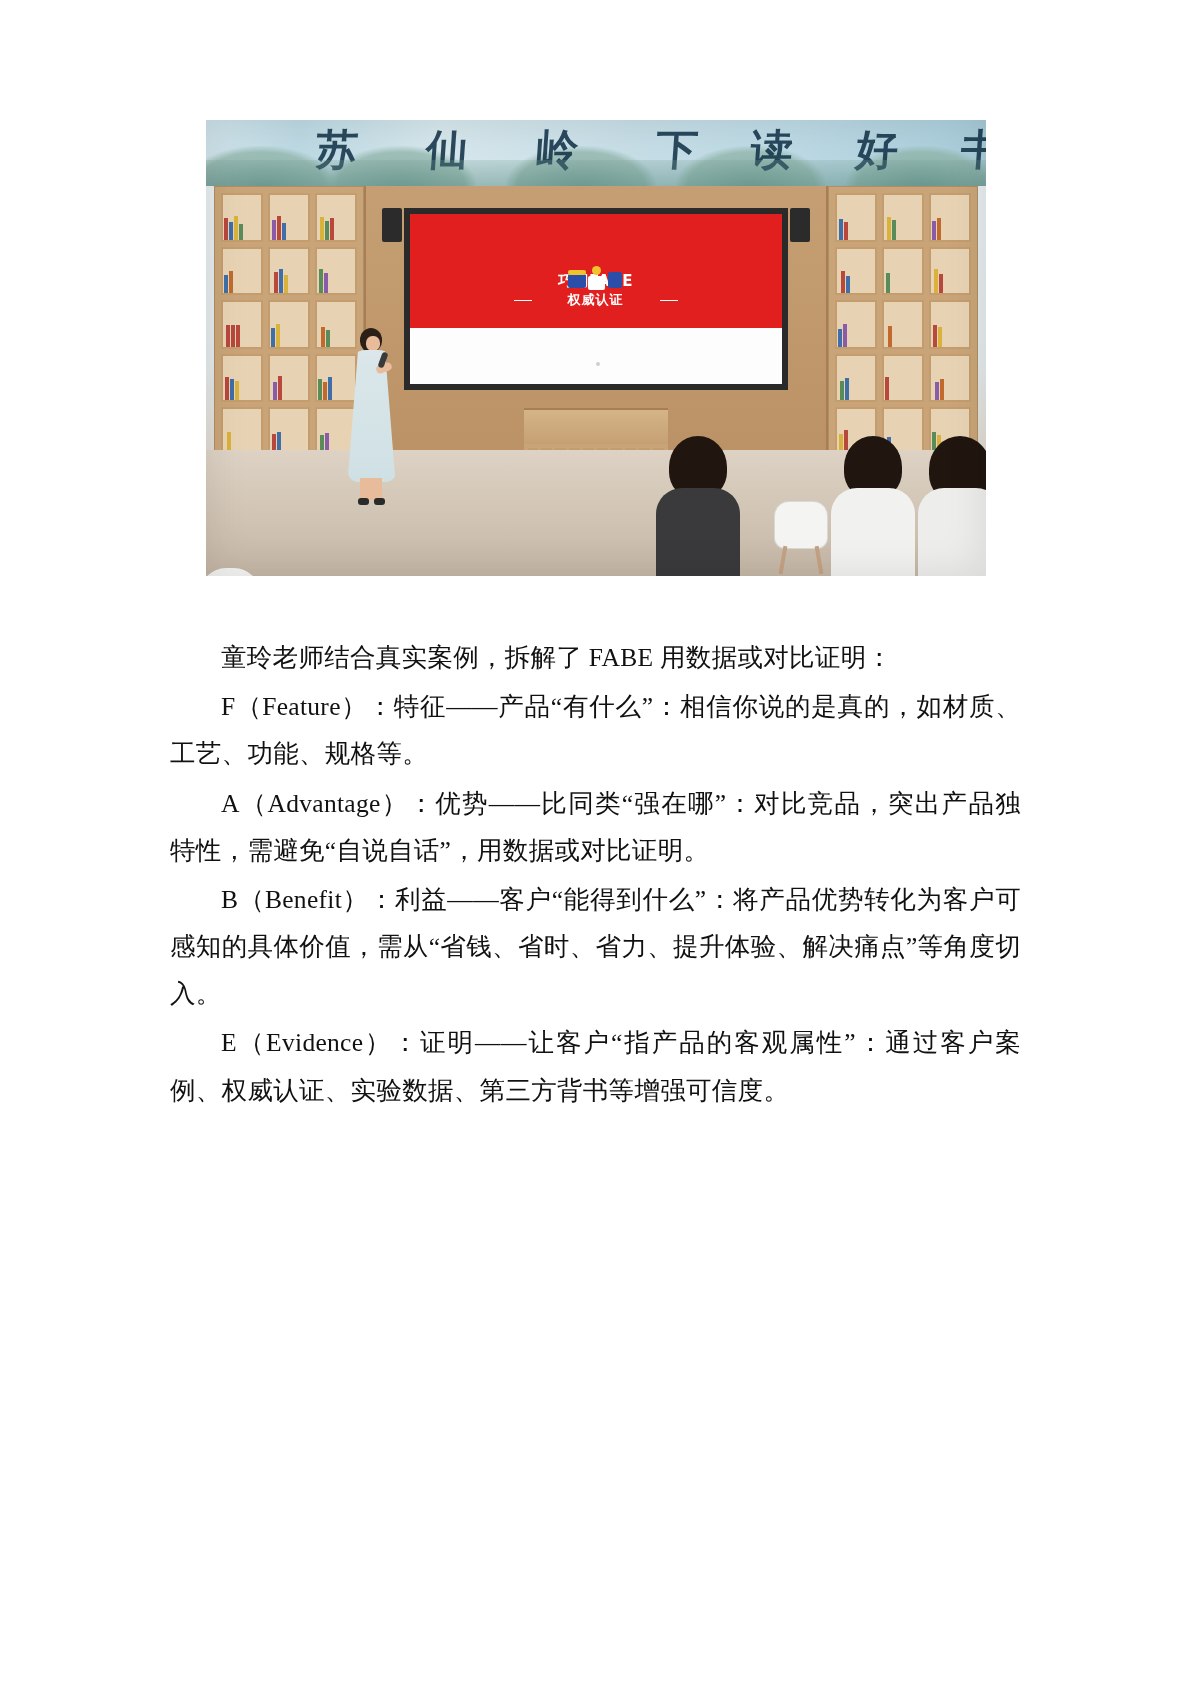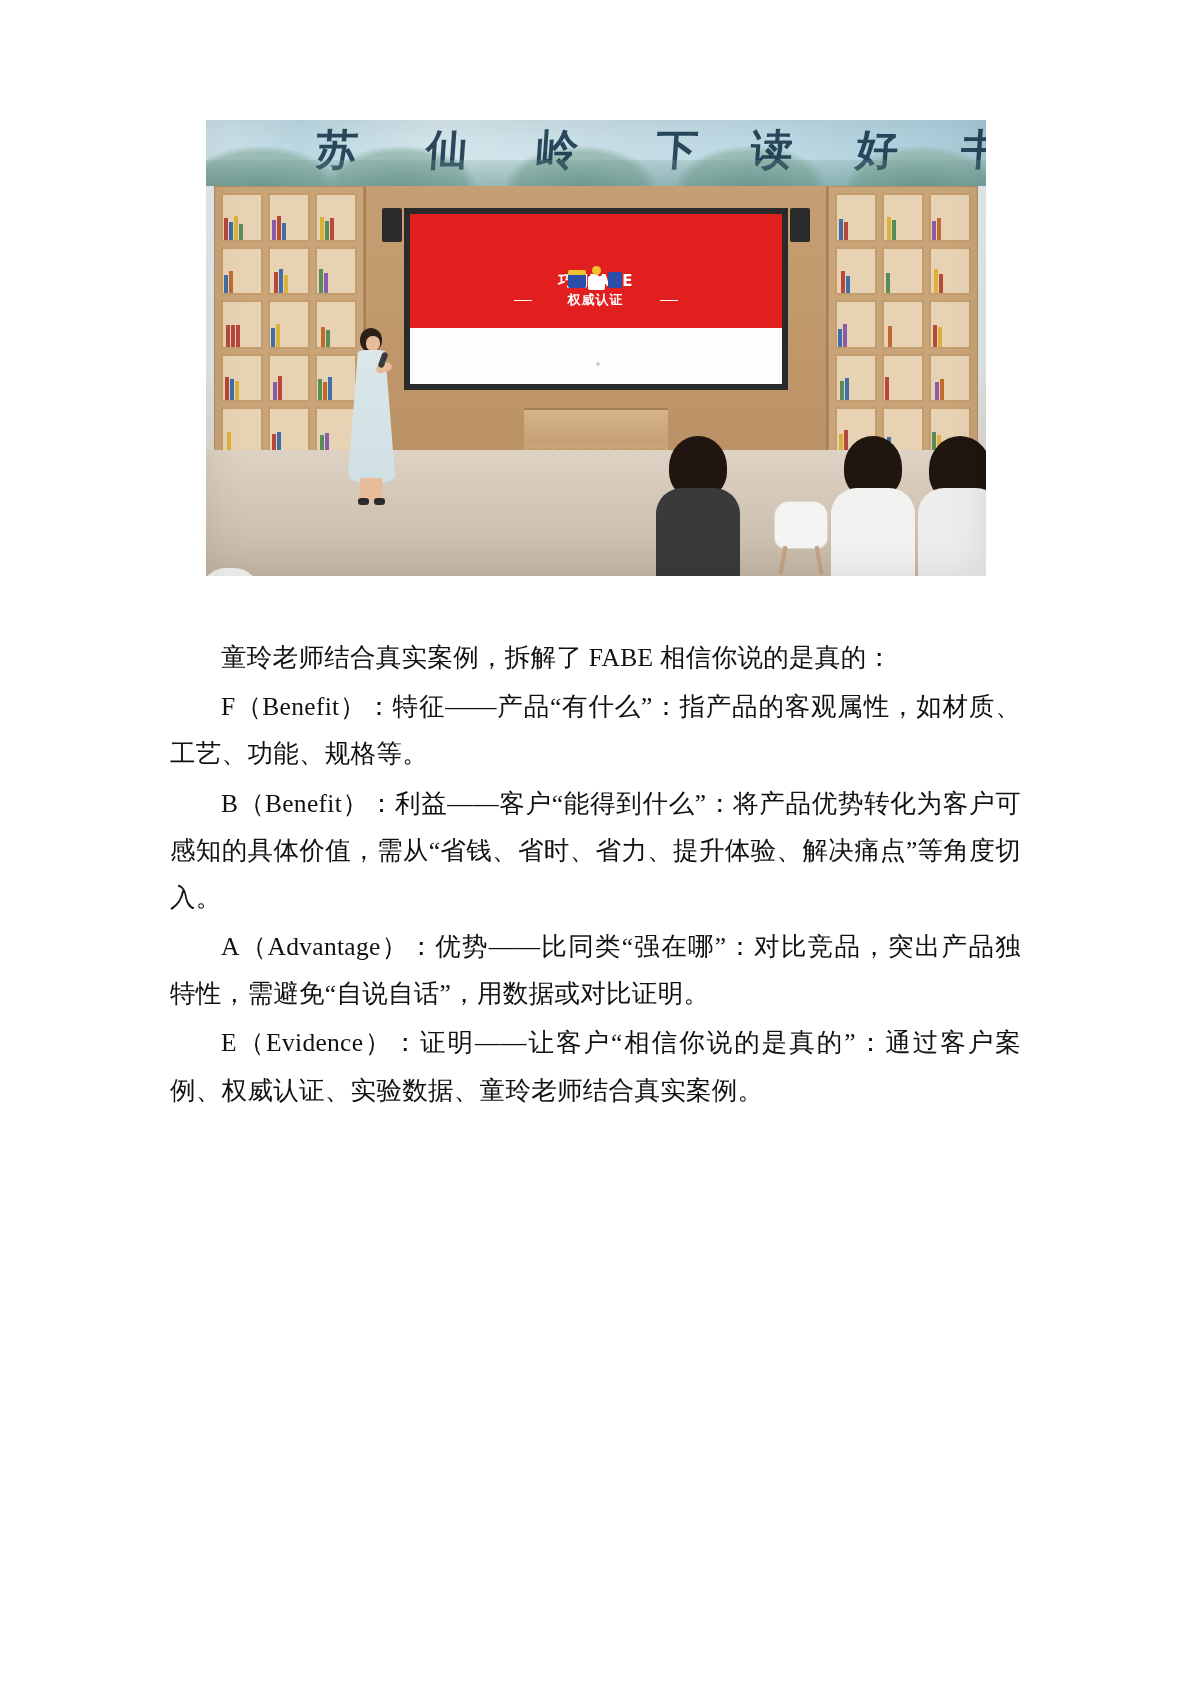--- a/index.html
+++ b/index.html
@@ -563,20 +563,20 @@
       </div>
       <div class="audience" style="left:-6px; width:60px; height:60px;">
         <div class="a-body" style="width:60px;height:50px;background:#f4f4f2;"></div>
       </div>
 
       <div class="vignette"></div>
     </div>
   </div>
 
   <div class="body-text">
-    <p class="para">童玲老师结合真实案例，拆解了 FABE 相信你说的是真的：</p>
-    <p class="para">F（Benefit）：特征——产品“有什么”：指产品的客观属性，如材质、工艺、功能、规格等。</p>
+    <p class="para">童玲老师结合真实案例，拆解了 FABE 用数据或对比证明：</p>
+    <p class="para">F（Feature）：特征——产品“有什么”：相信你说的是真的，如材质、工艺、功能、规格等。</p>
+    <p class="para">A（Advantage）：优势——比同类“强在哪”：对比竞品，突出产品独特性，需避免“自说自话”，用数据或对比证明。</p>
     <p class="para">B（Benefit）：利益——客户“能得到什么”：将产品优势转化为客户可感知的具体价值，需从“省钱、省时、省力、提升体验、解决痛点”等角度切入。</p>
-    <p class="para">A（Advantage）：优势——比同类“强在哪”：对比竞品，突出产品独特性，需避免“自说自话”，用数据或对比证明。</p>
-    <p class="para">E（Evidence）：证明——让客户“相信你说的是真的”：通过客户案例、权威认证、实验数据、童玲老师结合真实案例。</p>
+    <p class="para">E（Evidence）：证明——让客户“指产品的客观属性”：通过客户案例、权威认证、实验数据、第三方背书等增强可信度。</p>
   </div>
 
 </div>
 
 </body></html>

